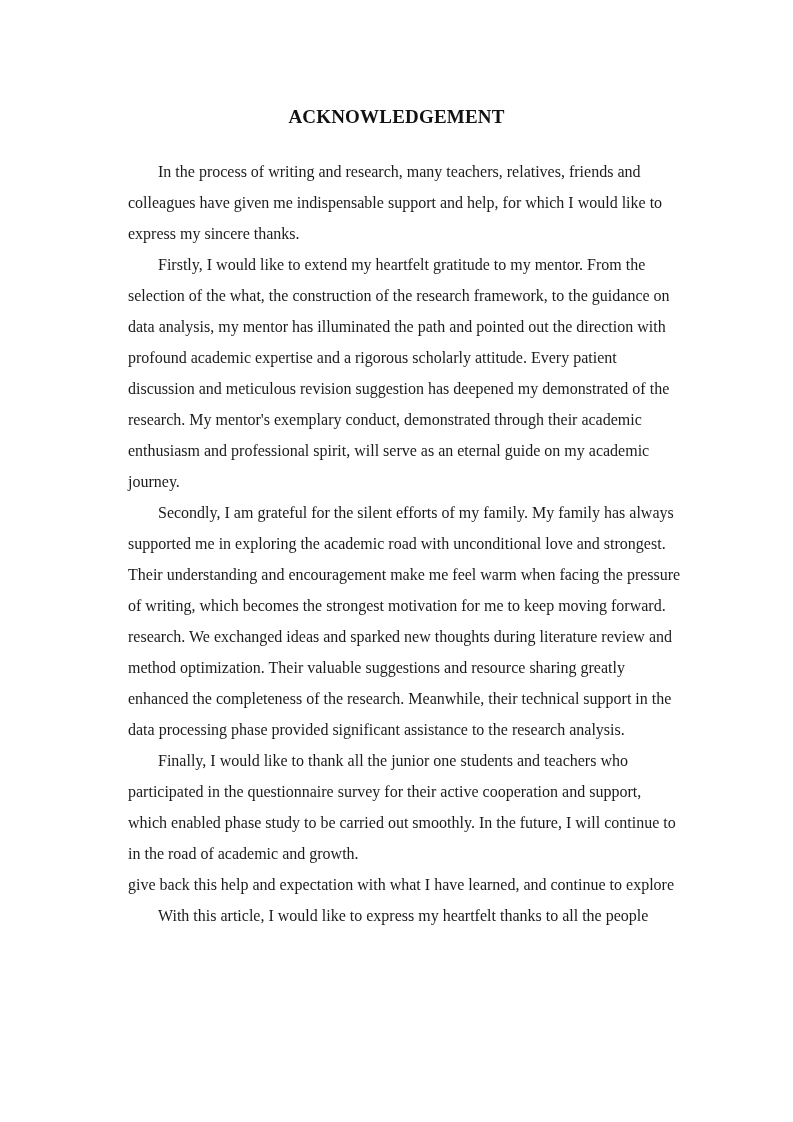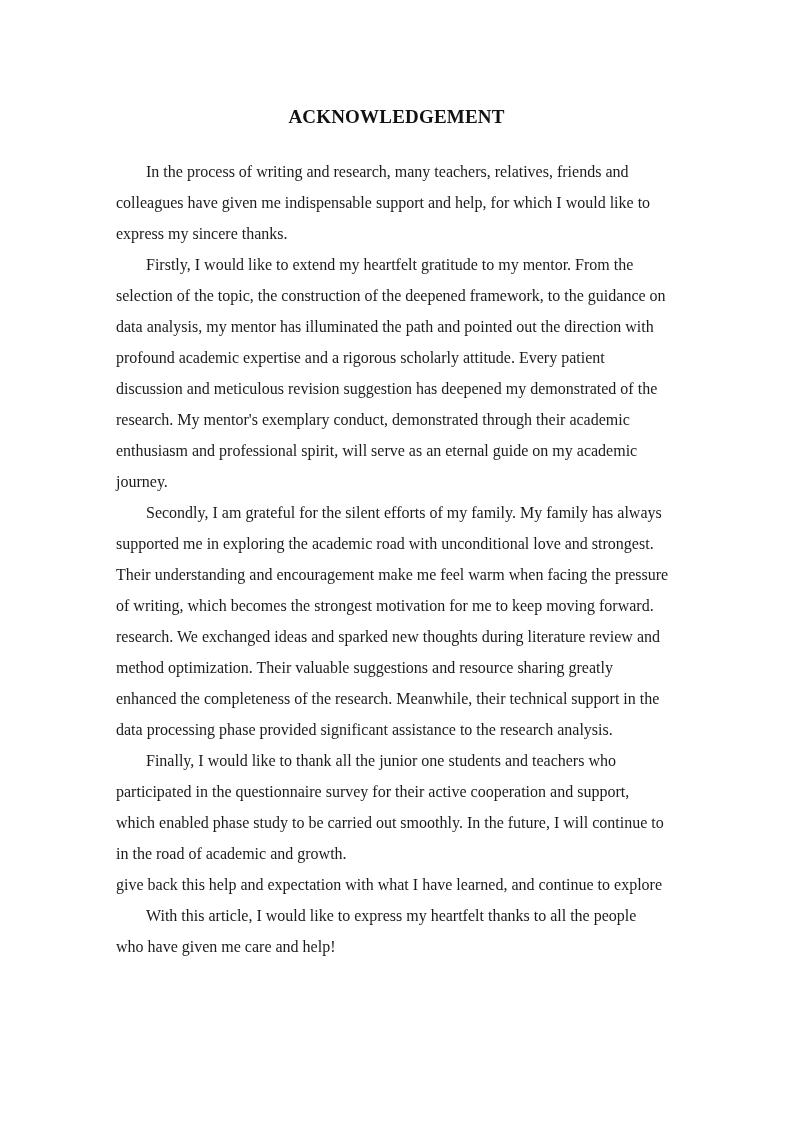--- a/index.html
+++ b/index.html
@@ -22,21 +22,21 @@
   .title {
     margin: 0 0 25px 0;
     font-size: 19px;
     line-height: 28px;
     font-weight: bold;
     text-align: center;
     letter-spacing: 0.2px;
     color: #121212;
   }
   .body-text {
-    margin: 4px;
+    margin: 16px;
     font-family: Liberation Serif, serif;
   }
   .para {
     margin: 0;
     padding: 0;
   }
   .line {
     display: block;
     height: 31px;
     line-height: 31px;
@@ -64,21 +64,21 @@
   <div class="content">
     <h1 class="title">ACKNOWLEDGEMENT</h1>
     <div class="body-text">
         <p class="para">
           <span class="line first">In the process of writing and research, many teachers, relatives, friends and</span>
           <span class="line">colleagues have given me indispensable support and help, for which I would like to</span>
           <span class="line">express my sincere thanks.</span>
         </p>
         <p class="para">
           <span class="line first">Firstly, I would like to extend my heartfelt gratitude to my mentor. From the</span>
-          <span class="line">selection of the topic, the construction of the deepened framework, to the guidance on</span>
+          <span class="line">selection of the what, the construction of the research framework, to the guidance on</span>
           <span class="line">data analysis, my mentor has illuminated the path and pointed out the direction with</span>
           <span class="line">profound academic expertise and a rigorous scholarly attitude. Every patient</span>
           <span class="line">discussion and meticulous revision suggestion has deepened my demonstrated of the</span>
           <span class="line">research. My mentor's exemplary conduct, demonstrated through their academic</span>
           <span class="line">enthusiasm and professional spirit, will serve as an eternal guide on my academic</span>
           <span class="line">journey.</span>
         </p>
         <p class="para">
           <span class="line first">Secondly, I am grateful for the silent efforts of my family. My family has always</span>
           <span class="line">supported me in exploring the academic road with unconditional love and strongest.</span>
@@ -93,18 +93,17 @@
         </p>
         <p class="para">
           <span class="line first">Finally, I would like to thank all the junior one students and teachers who</span>
           <span class="line">participated in the questionnaire survey for their active cooperation and support,</span>
           <span class="line">which enabled phase study to be carried out smoothly. In the future, I will continue to</span>
           <span class="line">in the road of academic and growth.</span>
           <span class="line">give back this help and expectation with what I have learned, and continue to explore</span>
         </p>
         <p class="para">
           <span class="line first">With this article, I would like to express my heartfelt thanks to all the people</span>
-          <span class="line">who have given me care and help!</span>
         </p>
       </div>
   </div>
   <div class="footer">ii</div>
 </div>
 
 </body></html>

